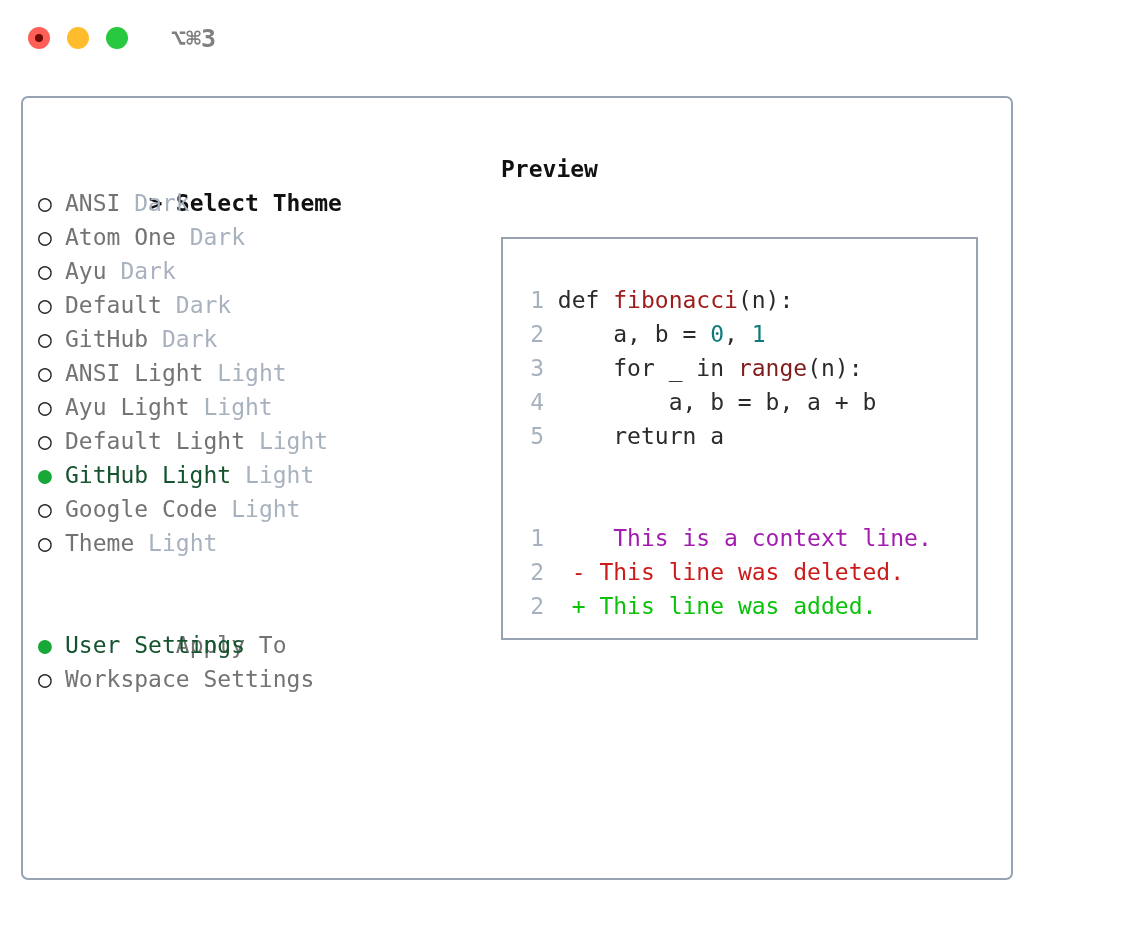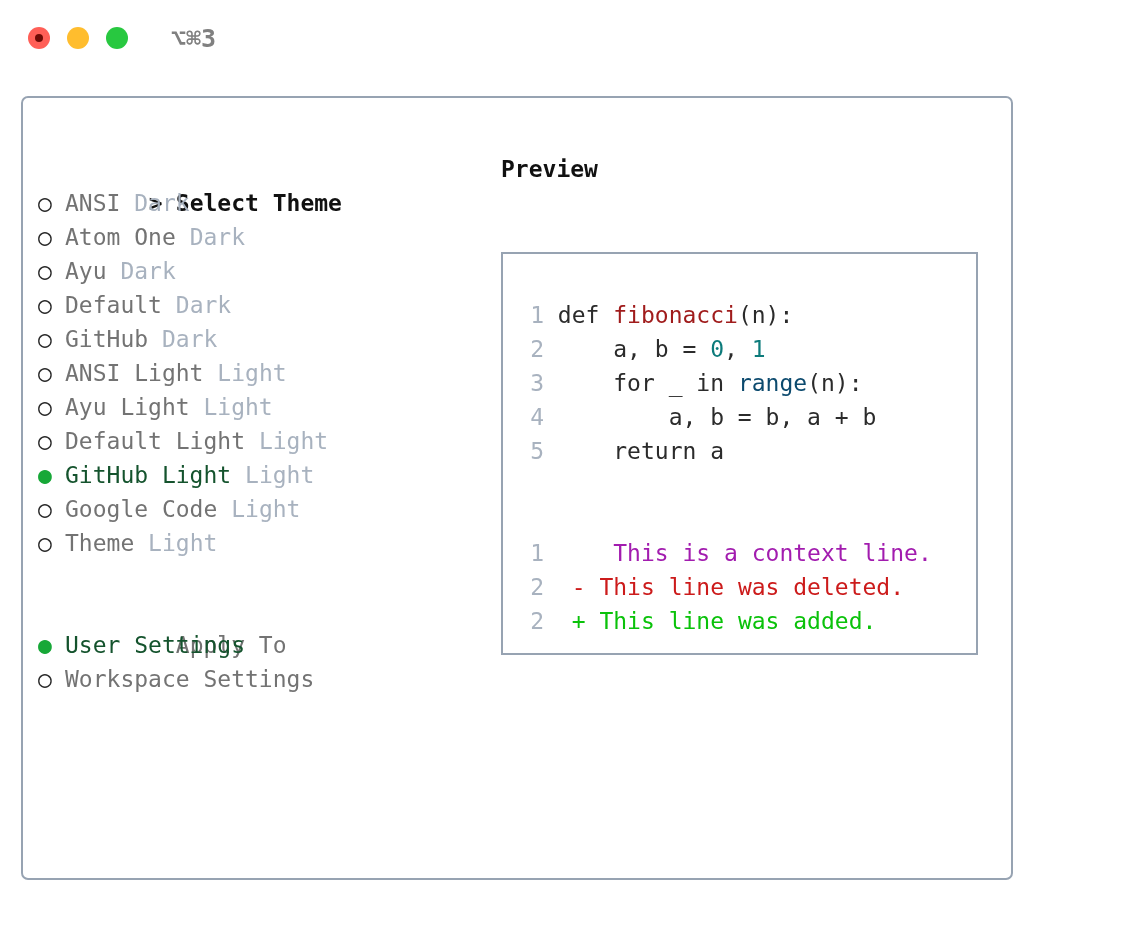--- a/index.html
+++ b/index.html
@@ -131,21 +131,21 @@
   #preview-title {
     font-size: 23px;
     font-weight: bold;
     color: #111111;
     line-height: 34px;
     white-space: pre;
   }
   #preview-box {
     position: absolute;
     left: 0px;
-    top: 100px;
+    top: 85px;
     width: 477px;
     height: 403px;
     border: 2px solid #97a3b2;
     box-sizing: border-box;
     background: #ffffff;
   }
   #code {
     position: absolute;
     left: 17px;
     top: 44px;
@@ -156,21 +156,21 @@
   .cline { white-space: pre; }
   .ln {
     display: inline-block;
     width: 24px;
     text-align: right;
     color: #a8b2bf;
   }
   .plain { color: #2b2b2b; }
   .fn    { color: #a01c1c; }
   .num   { color: #0d7b7b; }
-  .bi    { color: #0c4a6e; margin-top: 29px; }
+  .bi    { color: #7f1d1d; margin-top: 29px; }
   .ctx   { color: #a21caf; }
   .del   { color: #cc1b1b; }
   .add   { color: #0ac20a; }
   .blankline { height: 34px; }
 </style>
 </head>
 <body>
 
 <div id="window">
 

